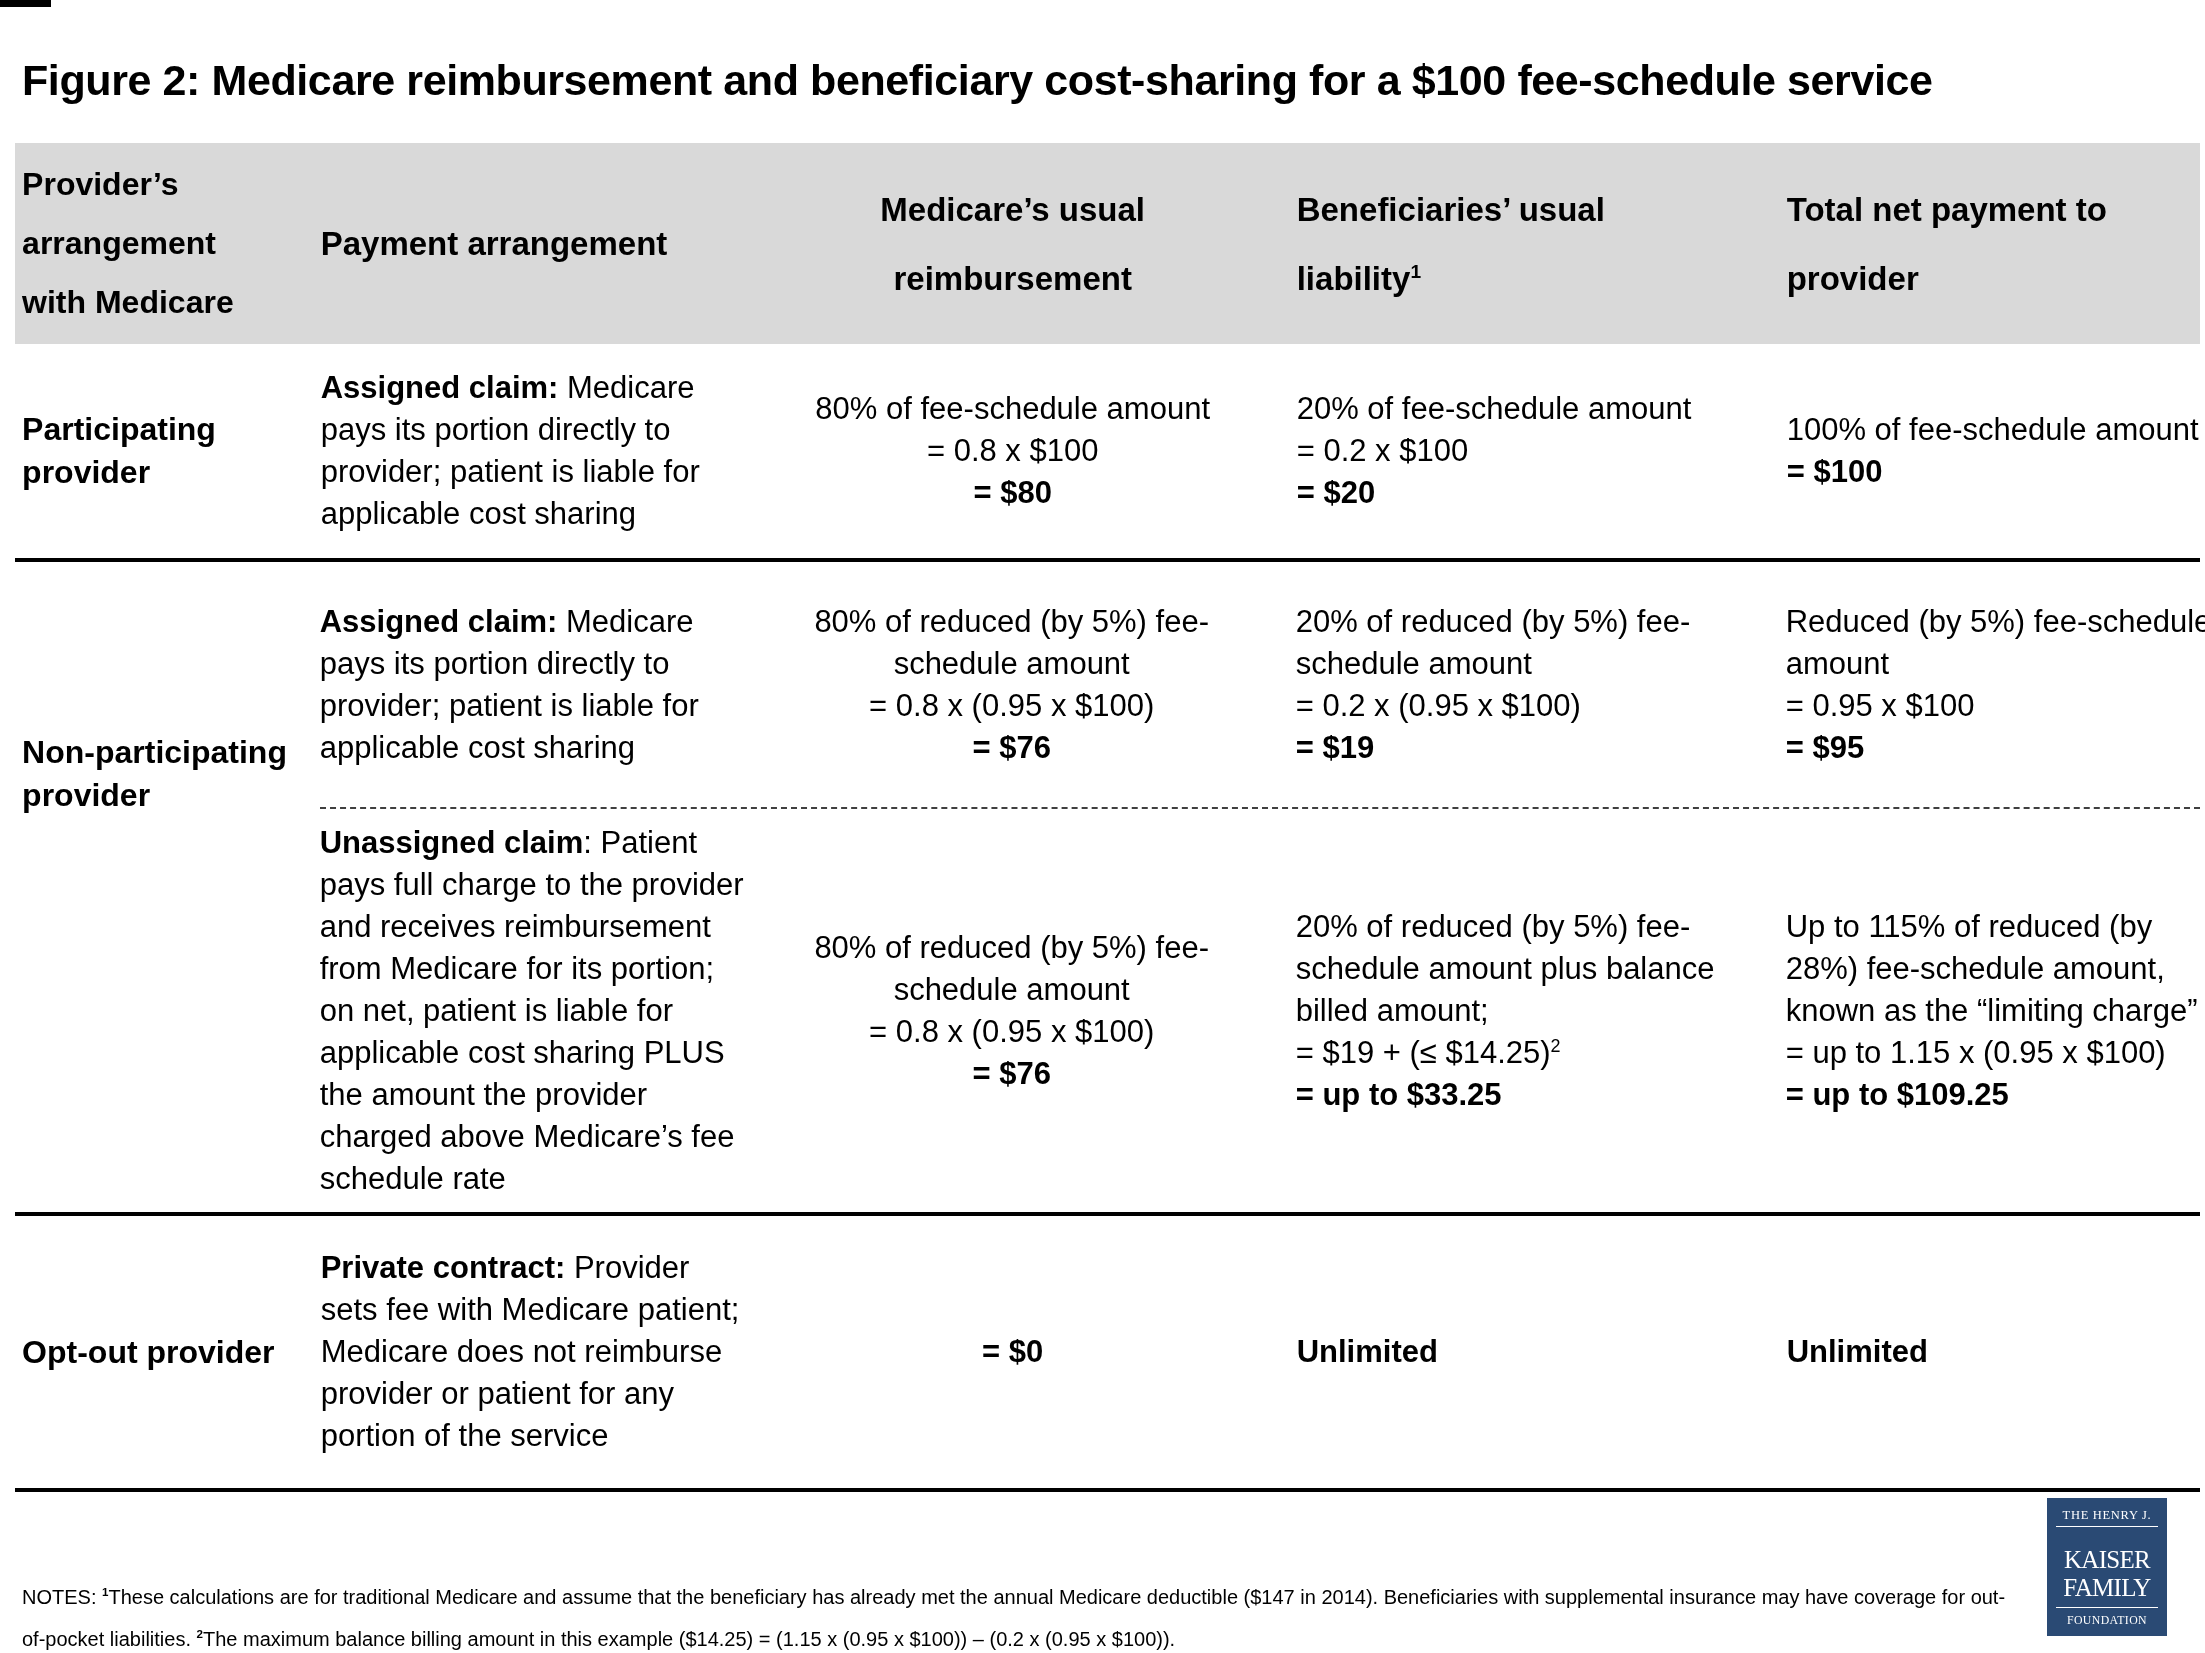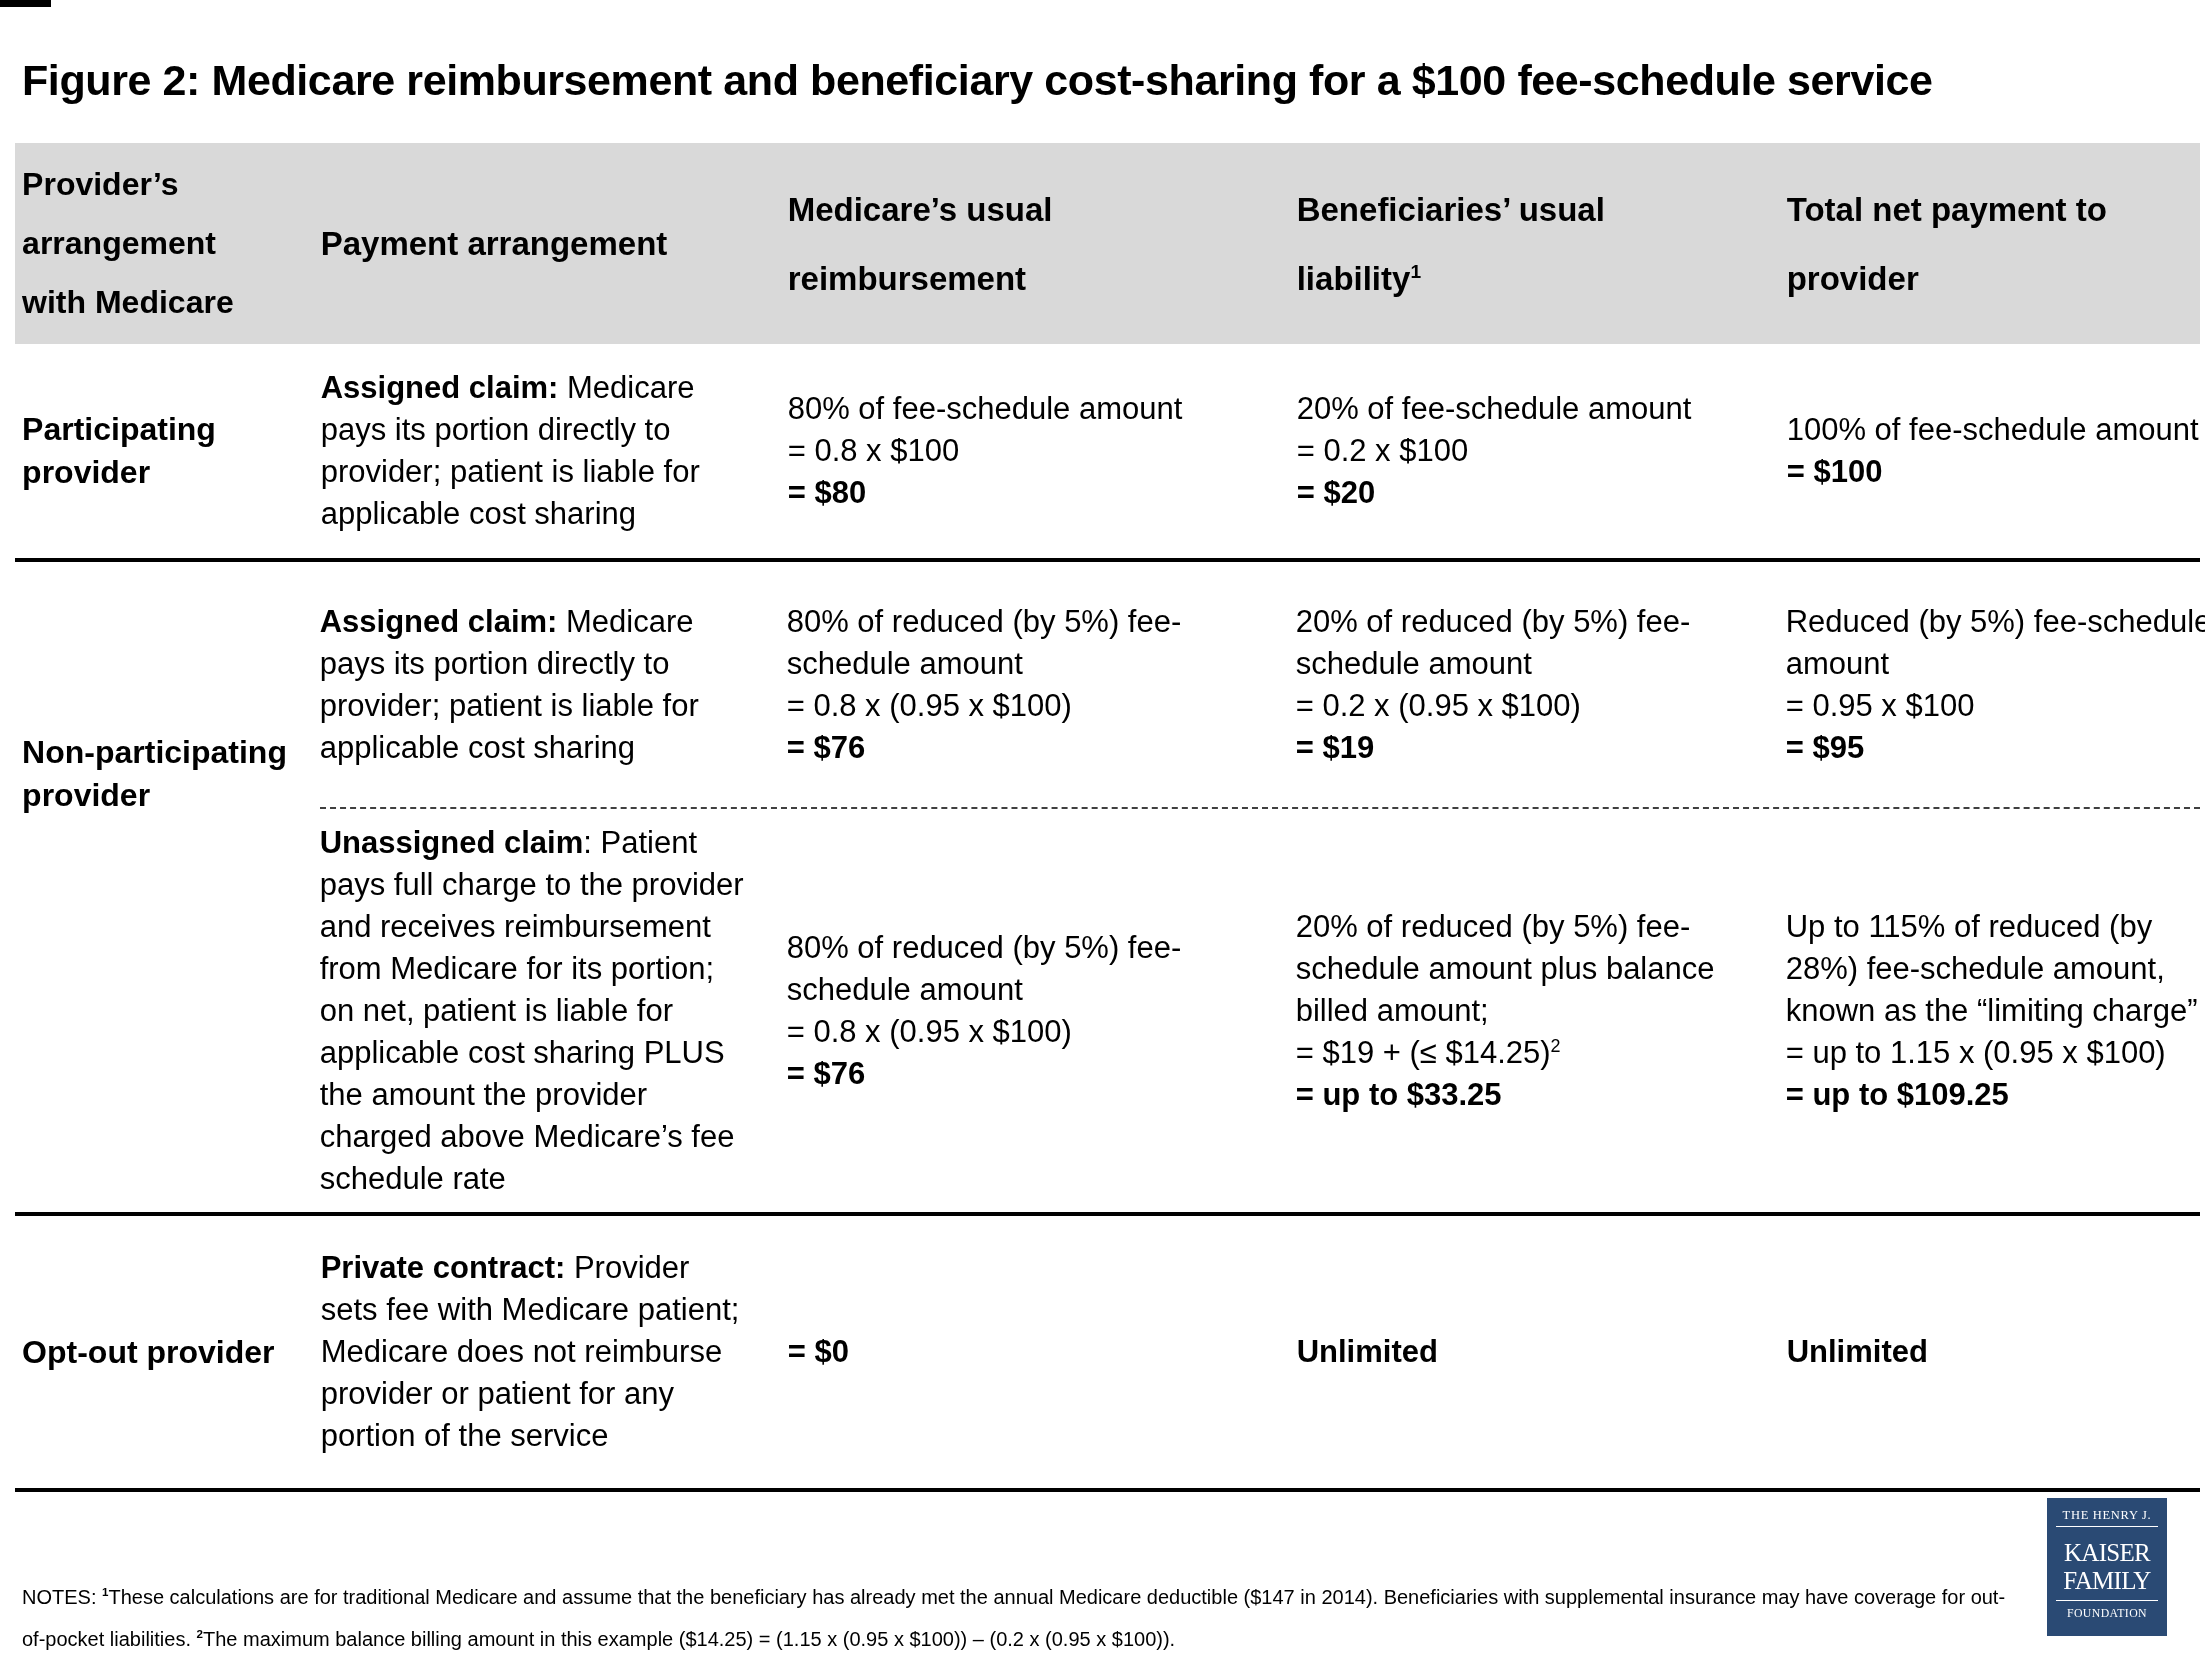--- a/index.html
+++ b/index.html
@@ -20,39 +20,39 @@
   .suba{height:247px;border-bottom:2.9px dashed var(--dash,#3f3f3f);box-sizing:border-box;}
   .subb{height:403px;}
   .row3{height:276px;border-bottom:4.4px solid var(--line,#000);box-sizing:border-box;}
 
   .cell{display:flex;flex-direction:column;justify-content:center;
         font-size:31px;line-height:42px;}
   .cell .ln{white-space:nowrap;}
   .hc{font-weight:700;font-size:33px;line-height:53px;gap:16px;}
   .c1{padding-left:7.4px;font-weight:700;font-size:32px;line-height:43px;}
   .p2{padding-right:33px;}
-  .p3{padding-right:59px;}
+  .p3{padding-right:59px;align-items:center;}
   .p4{padding-right:34px;}
   .p5{padding-right:2.9px;}
   .group-label{justify-content:flex-start;padding-top:169px;}
 
   .b{font-weight:700;}
   sup{font-size:0.58em;vertical-align:super;line-height:0;}
 
   .notes{position:absolute;left:22px;top:1528px;width:1985px;
          font-size:20px;line-height:42px;margin-top:48px;}
   .notes .ln{white-space:normal;}
 
   .logo{position:absolute;left:2047px;top:1498px;width:120px;height:138px;
         background:var(--logo-bg,#2a4a74);color:#fff;
         font-family:"Liberation Serif",serif;text-align:center;
         box-sizing:border-box;padding:9.6px 8.8px 0 8.8px;}
   .logo-top{font-size:12.5px;letter-spacing:0.7px;padding-bottom:3.7px;
             border-bottom:1.5px solid #fff;white-space:nowrap;}
-  .logo-kaiser{font-size:25px;letter-spacing:-0.7px;line-height:29px;margin-top:11px;white-space:nowrap;}
+  .logo-kaiser{font-size:25px;letter-spacing:-0.7px;line-height:29px;margin-top:18px;white-space:nowrap;}
   .logo-family{font-size:25px;letter-spacing:-0.7px;line-height:28px;padding-bottom:5.1px;
                border-bottom:1.5px solid #fff;white-space:nowrap;}
   .logo-foundation{font-size:11.8px;letter-spacing:0.4px;padding-top:5.1px;white-space:nowrap;}
 </style>
 </head>
 <body>
 
 <div class="canvas">
   <div class="artifact"></div>
 

